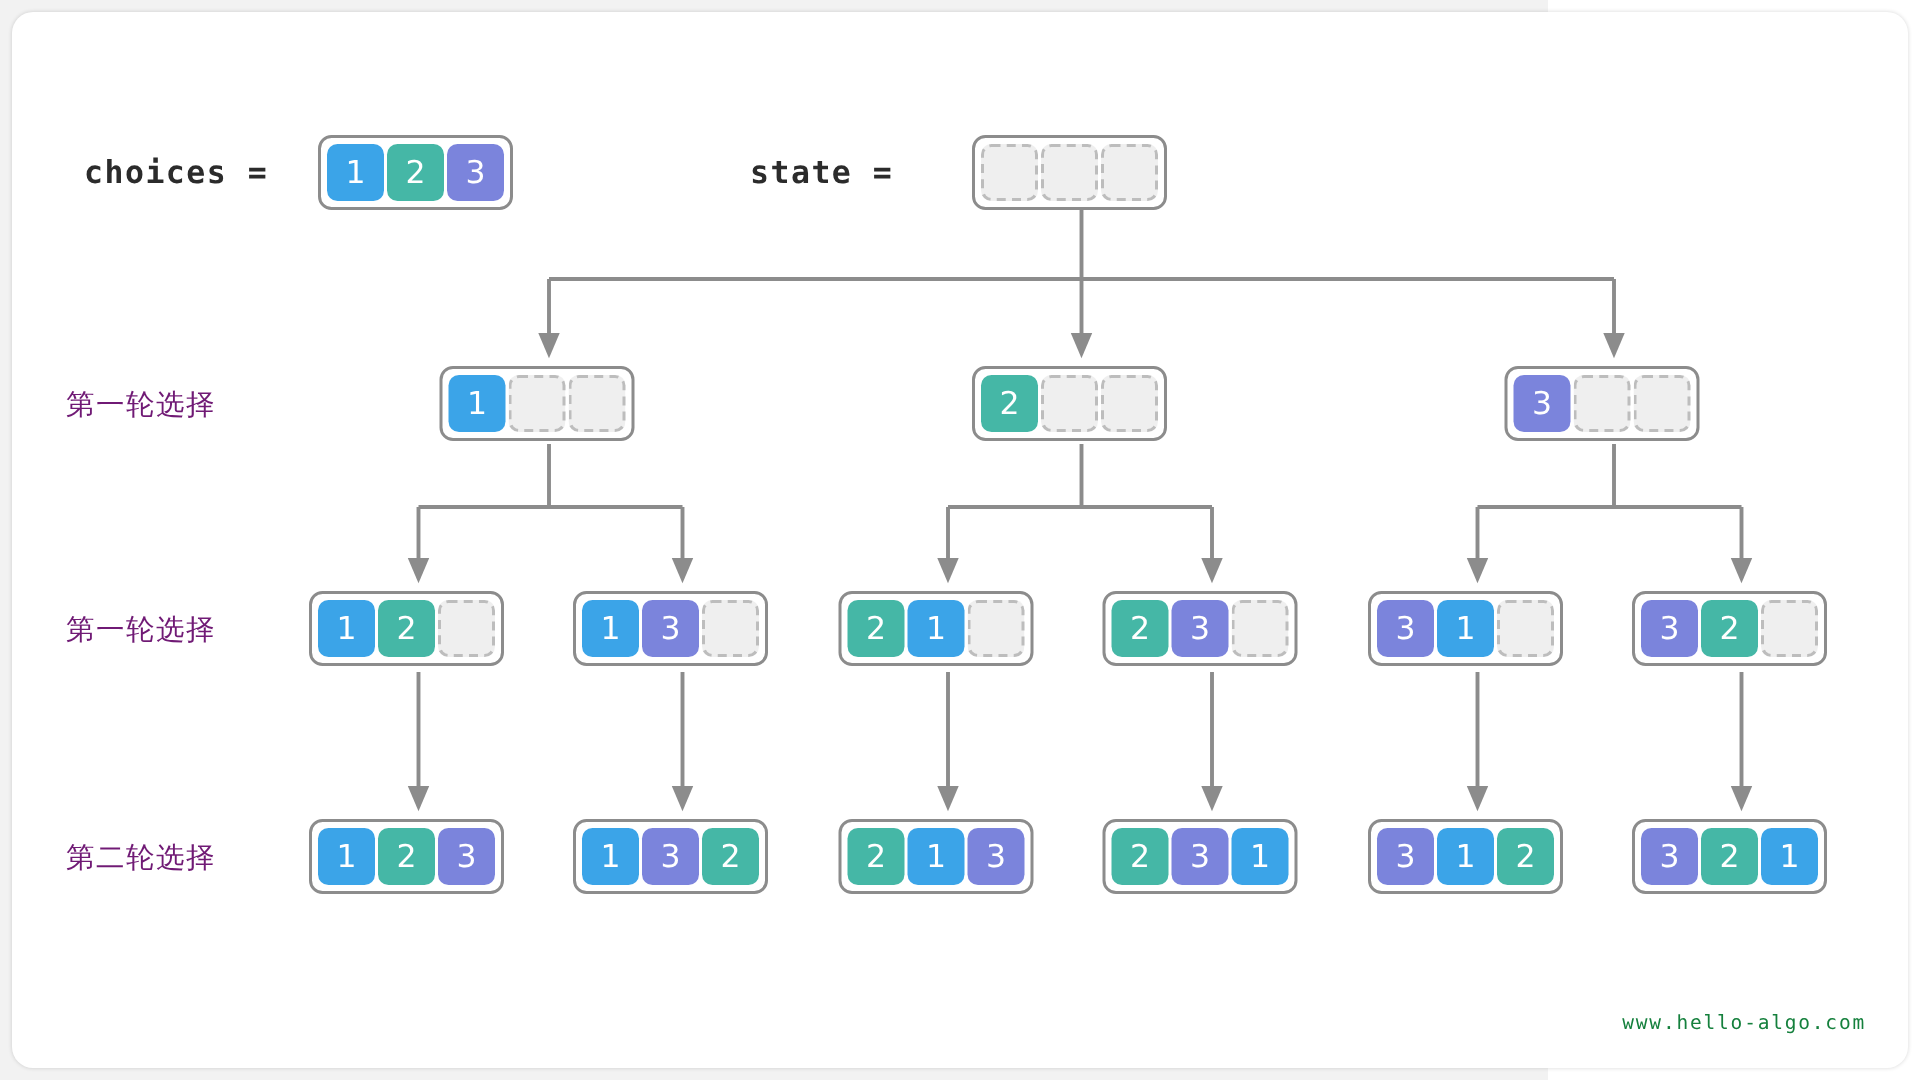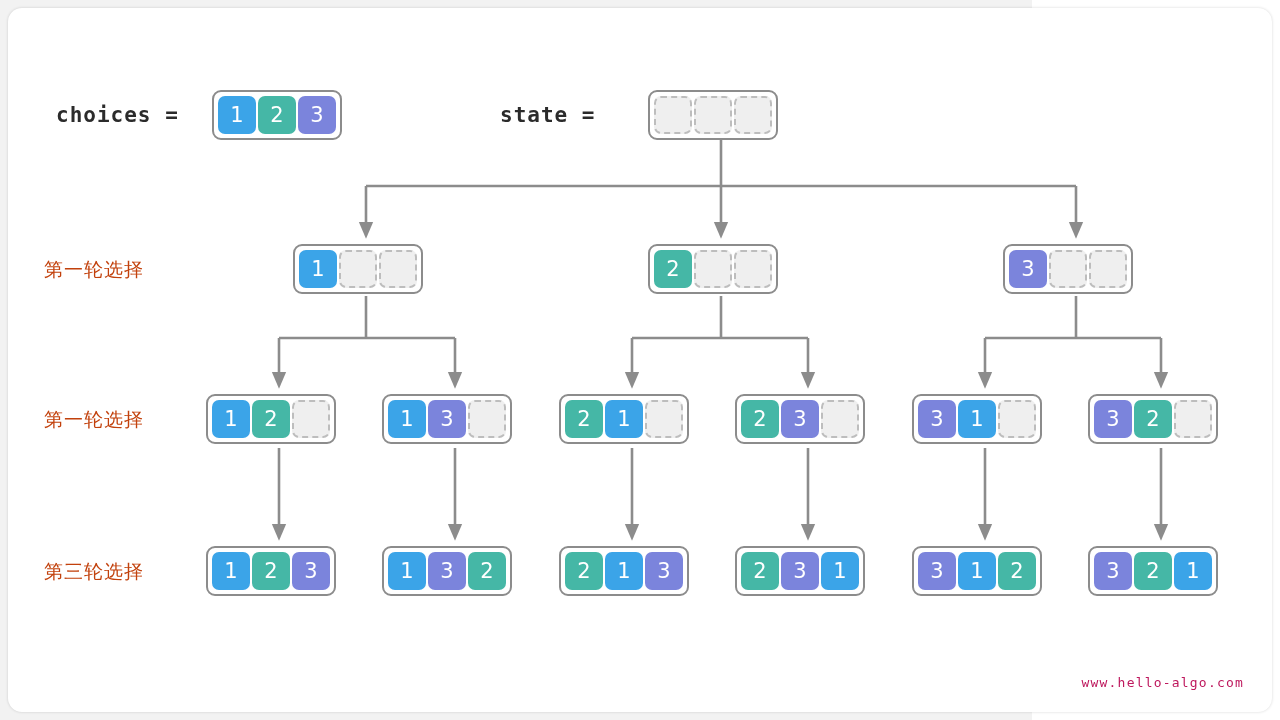--- a/index.html
+++ b/index.html
@@ -52,21 +52,21 @@
     font-weight: bold;
     color: #2b2b2b;
     letter-spacing: 1px;
     white-space: nowrap;
   }
 
   
   .row-label {
     font-family: "DejaVu Sans", "Liberation Sans", sans-serif;
     font-size: 19px;
-    color: #c2410c;
+    color: #701a75;
     white-space: nowrap;
     letter-spacing: 1px;
   }
 
   
   .arr {
     position: absolute;
     display: flex;
     align-items: center;
     border: 2.5px solid #8c8c8c;
@@ -98,21 +98,21 @@
     color: transparent;
   }
 
   
   #watermark {
     position: absolute;
     right: 28px;
     bottom: 22px;
     font-family: "DejaVu Sans Mono", "Liberation Mono", monospace;
     font-size: 13px;
-    color: #be185d;
+    color: #15803d;
     letter-spacing: 1.2px;
     white-space: nowrap;
   }
 </style>
 </head>
 <body>
 
 <div id="page">
   <div id="card">
 
@@ -215,21 +215,21 @@
       <div class="cell v3">3</div>
       <div class="cell v1">1</div>
       <div class="cell empty"></div>
     </div>
     <div class="arr" style="left:1080px; top:386px;">
       <div class="cell v3">3</div>
       <div class="cell v2">2</div>
       <div class="cell empty"></div>
     </div>
 
-    <div class="abs row-label" style="left:36px; top:551px;">第三轮选择</div>
+    <div class="abs row-label" style="left:36px; top:551px;">第二轮选择</div>
 
     <div class="arr" style="left:198px; top:538px;">
       <div class="cell v1">1</div>
       <div class="cell v2">2</div>
       <div class="cell v3">3</div>
     </div>
     <div class="arr" style="left:374px; top:538px;">
       <div class="cell v1">1</div>
       <div class="cell v3">3</div>
       <div class="cell v2">2</div>

